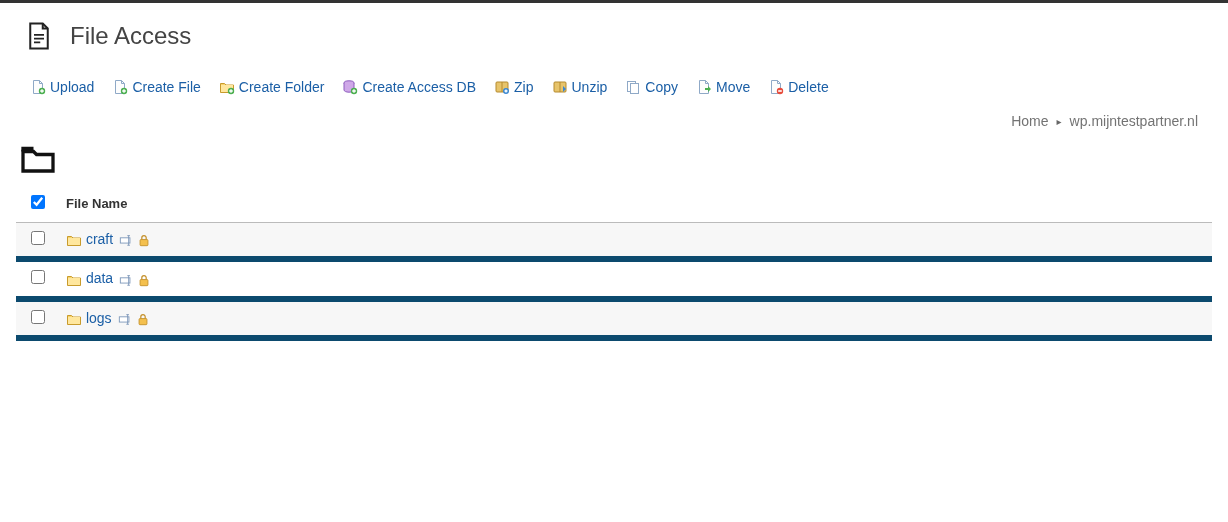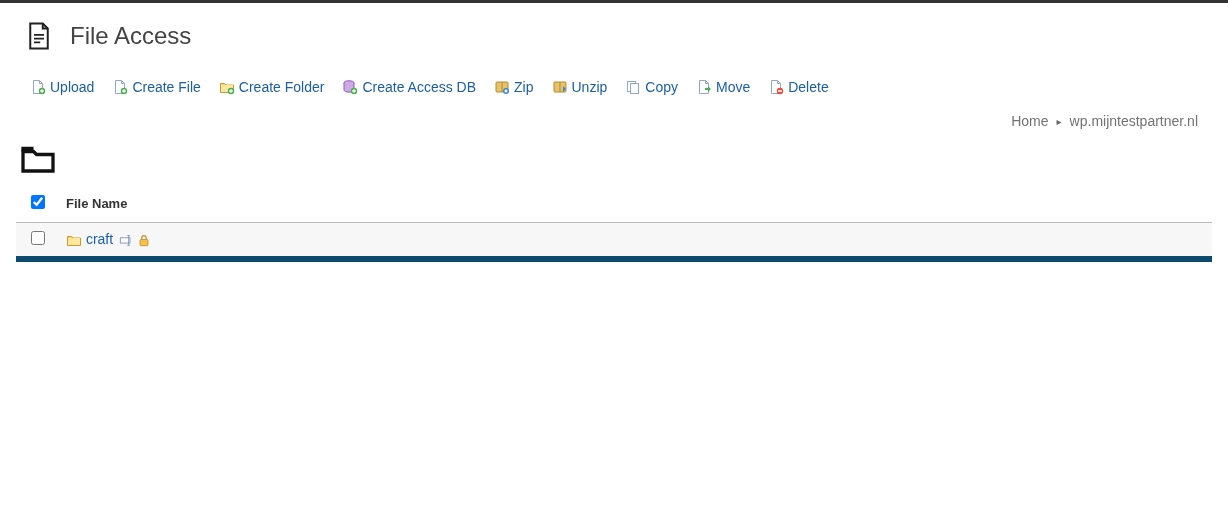--- a/index.html
+++ b/index.html
@@ -271,14 +271,40 @@
             <use href="#i-folder"></use>
           </svg> <a>craft</a><span class="row-icons">
             <svg class="ico ico-sm">
               <use href="#i-rename"></use>
             </svg>
             <svg class="ico ico-sm">
               <use href="#i-lock"></use>
             </svg>
           </span></td>
       </tr>
+      <tr>
+        <td><input type="checkbox" style=""></td>
+        <td><svg class="ico">
+            <use href="#i-folder"></use>
+          </svg> <a>data</a><span class="row-icons">
+            <svg class="ico ico-sm">
+              <use href="#i-rename"></use>
+            </svg>
+            <svg class="ico ico-sm">
+              <use href="#i-lock"></use>
+            </svg>
+          </span></td>
+      </tr>
+      <tr>
+        <td><input type="checkbox" style=""></td>
+        <td><svg class="ico">
+            <use href="#i-folder"></use>
+          </svg> <a>logs</a><span class="row-icons">
+            <svg class="ico ico-sm">
+              <use href="#i-rename"></use>
+            </svg>
+            <svg class="ico ico-sm">
+              <use href="#i-lock"></use>
+            </svg>
+          </span></td>
+      </tr>
     </tbody>
 </table>
 
 </body></html>

